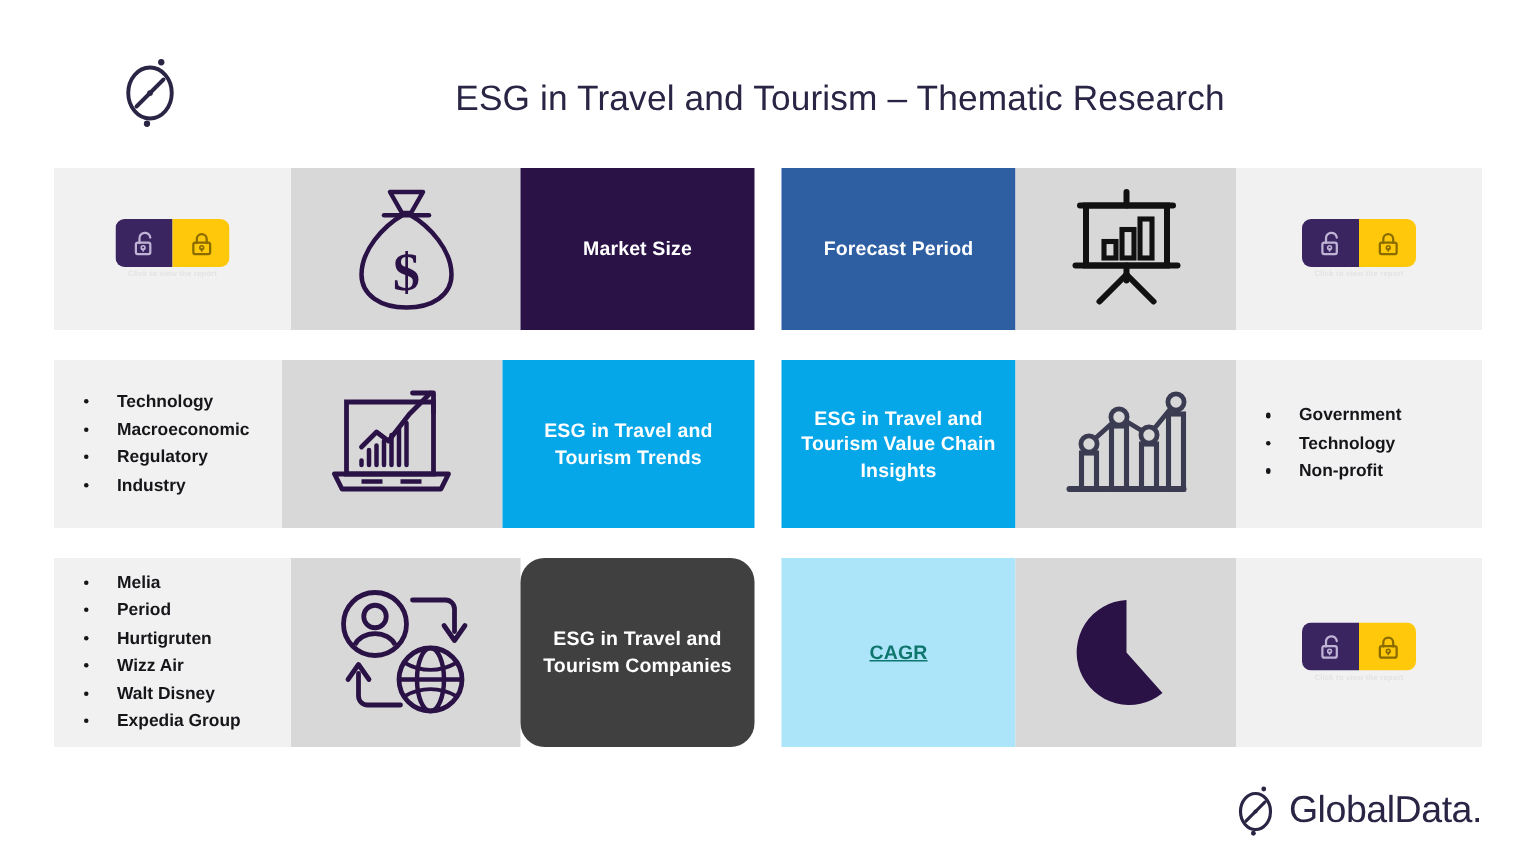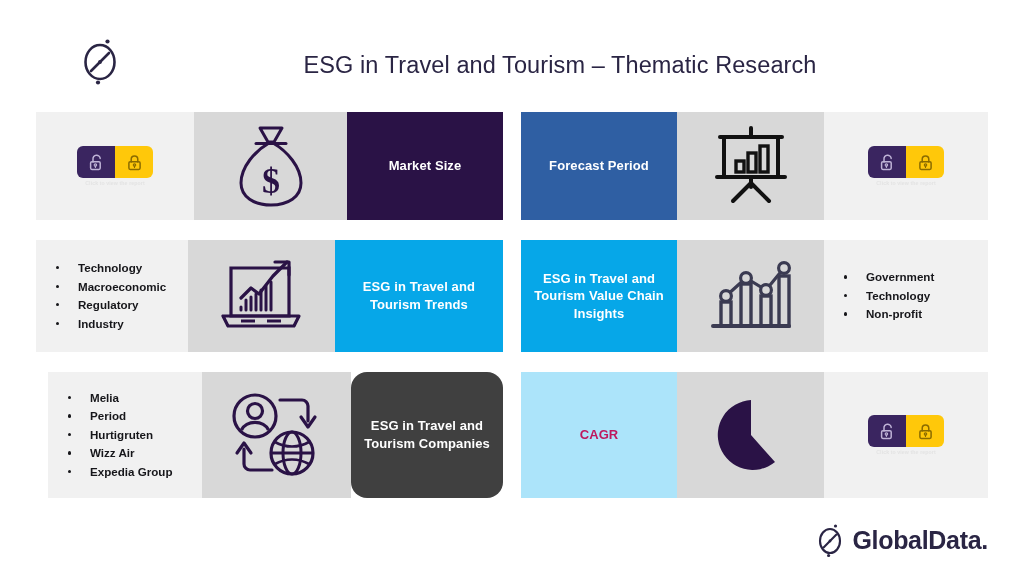--- a/index.html
+++ b/index.html
@@ -70,21 +70,21 @@
 
   .cell-label {
     font-size: 13px;
     font-weight: bold;
     line-height: 1.35;
     text-align: center;
     padding: 0 10px;
     letter-spacing: .1px;
   }
   .label-white { color: #FFFFFF; }
-  .label-dark  { color: #be185d; }
+  .label-dark  { color: #0f766e; text-decoration: underline; }
 
   
   .bullets {
     width: 100%;
     padding: 0 6px 0 14px;
     box-sizing: border-box;
   }
   .bullets ul {
     margin: 0; padding: 0;
     list-style: none;
@@ -140,21 +140,21 @@
   
   .footer-logo {
     position: absolute;
     right: 36px; bottom: 18px;
     display: flex;
     align-items: center;
     gap: 7px;
   }
   .footer-logo-text {
     font-size: 25px;
-    font-weight: bold;
+    font-weight: normal;
     color: #2A2544;
     letter-spacing: -0.3px;
   }
 
   svg { display: block; }
 </style>
 </head>
 <body>
 
 <div class="header">
@@ -329,27 +329,28 @@
           <li>Non-profit</li>
         </ul>
       </div>
     </div>
   </div>
 </div>
 
 <div class="row" style="top:372px;height:126px;">
 
   <div class="half">
-    <div class="cell c-lightgrey" style="width:158px;height:126px;margin-left:12px;">
+    <div class="cell c-lightgrey" style="width:158px;height:126px;">
       <div class="bullets">
         <ul>
           <li>Melia</li>
           <li>Period</li>
           <li>Hurtigruten</li>
           <li>Wizz Air</li>
+          <li>Walt Disney</li>
           <li>Expedia Group</li>
         </ul>
       </div>
     </div>
     <div class="cell c-grey" style="width:153px;height:126px;">
       <div>
         <svg width="96" height="92" viewBox="0 0 96 92">
           <circle cx="27" cy="27" r="21" fill="none" stroke="#2A1246" stroke-width="3.2"></circle>
           <circle cx="27" cy="22" r="7.5" fill="none" stroke="#2A1246" stroke-width="3.2"></circle>
           <path d="M13.5 41 A14.5 12 0 0 1 40.5 41" fill="none" stroke="#2A1246" stroke-width="3.2"></path>

